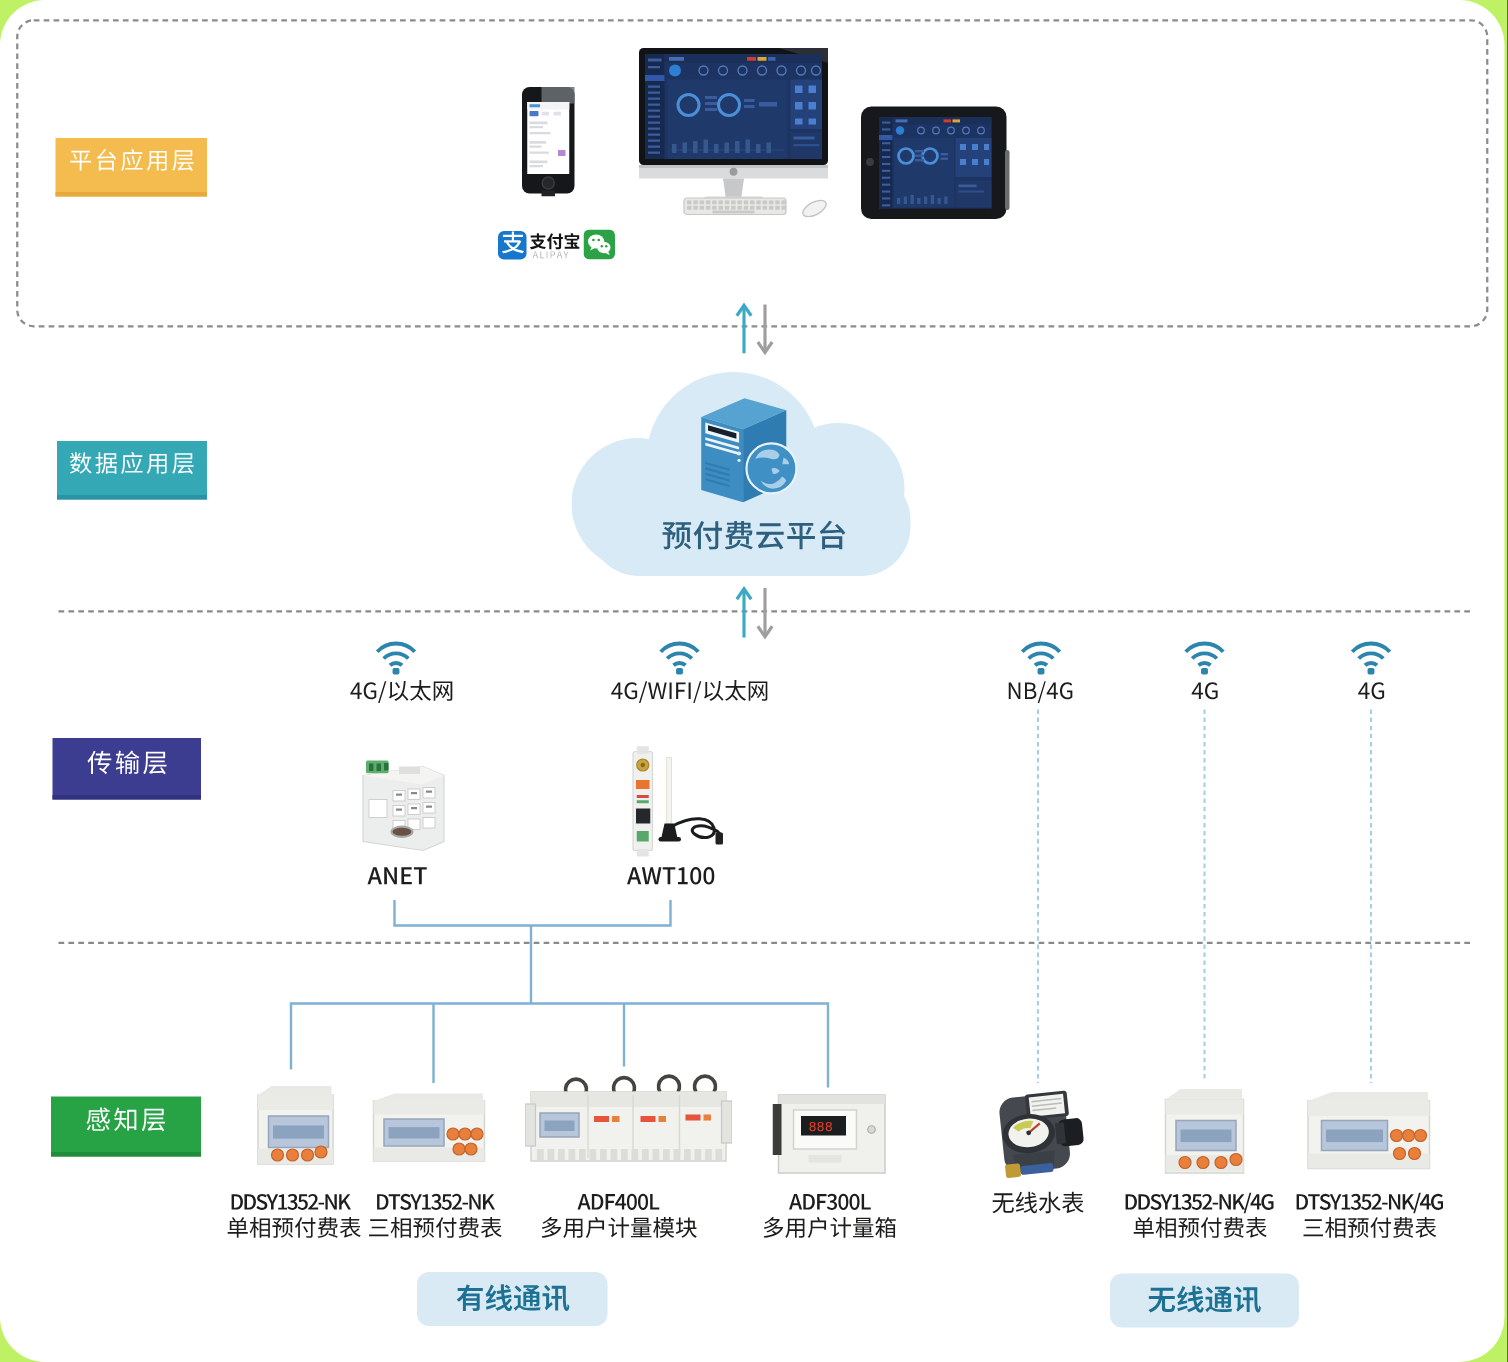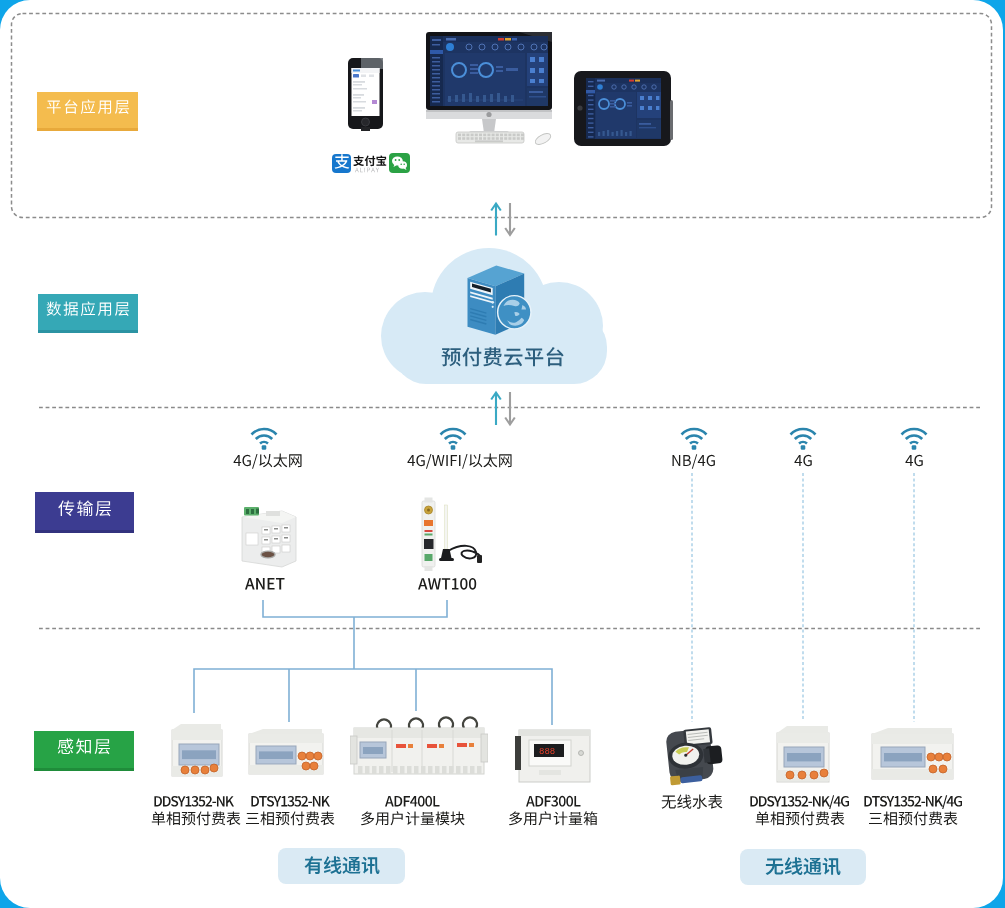--- a/index.html
+++ b/index.html
@@ -1,16 +1,16 @@
 <!DOCTYPE html>
 <html><head><meta charset="utf-8">
 <style>
 html,body{margin:0;padding:0;background:#000;}
 *{box-sizing:border-box;}
-#page{position:relative;width:1005px;height:908px;background:#0ea5e9;
+#page{position:relative;width:1005px;height:908px;background:#bef264;
   font-family:"Liberation Sans",sans-serif;overflow:hidden;}
 #paper{position:absolute;left:0;top:0;width:1003px;height:908px;
   background:#fff;border-radius:30px;}
 .abs{position:absolute;}
 </style></head><body>
 <div id="page">
 <div id="paper"></div>
 
 <svg class="abs" style="left:0;top:0" width="1005" height="240">
       <rect x="11.5" y="13.5" width="980" height="204" rx="11" fill="none" stroke="#8c8c8c" stroke-width="1.5" stroke-dasharray="3.8,2.8"></rect>

